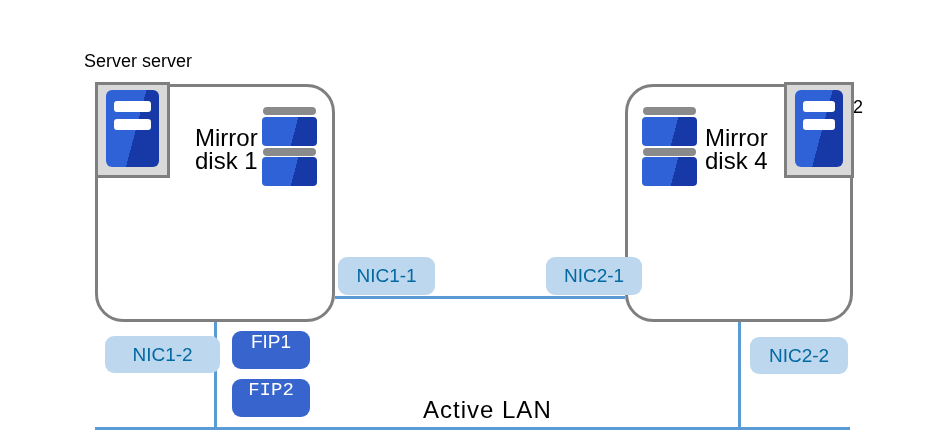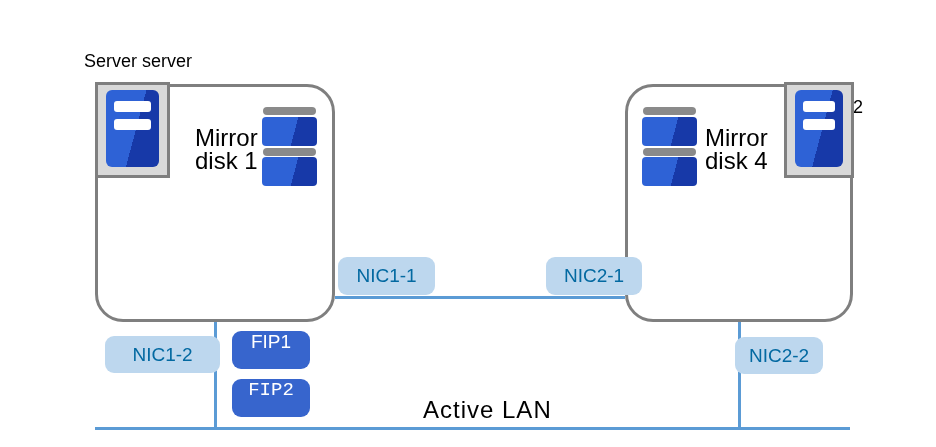--- a/index.html
+++ b/index.html
@@ -117,21 +117,21 @@
 
   <div class="nic-badge" style="left:338px;top:257px;width:97px;height:38px;">
     <span>NIC1-1</span>
   </div>
   <div class="nic-badge" style="left:522px;top:257px;width:96px;height:38px;margin-left:24px;">
     <span>NIC2-1</span>
   </div>
   <div class="nic-badge" style="left:105px;top:336px;width:115px;height:37px;">
     <span>NIC1-2</span>
   </div>
-  <div class="nic-badge" style="left:735px;top:337px;width:88px;height:37px;">
+  <div class="nic-badge" style="left:750px;top:337px;width:98px;height:37px;">
     <span>NIC2-2</span>
   </div>
 
   <div class="fip-badge" style="left:232px;top:331px;width:78px;height:38px;">
     <span>FIP1</span>
   </div>
   <div class="fip-badge" style="left:232px;top:379px;width:78px;height:38px;font-family:Liberation Mono, monospace;">
     <span>FIP2</span>
   </div>
 

